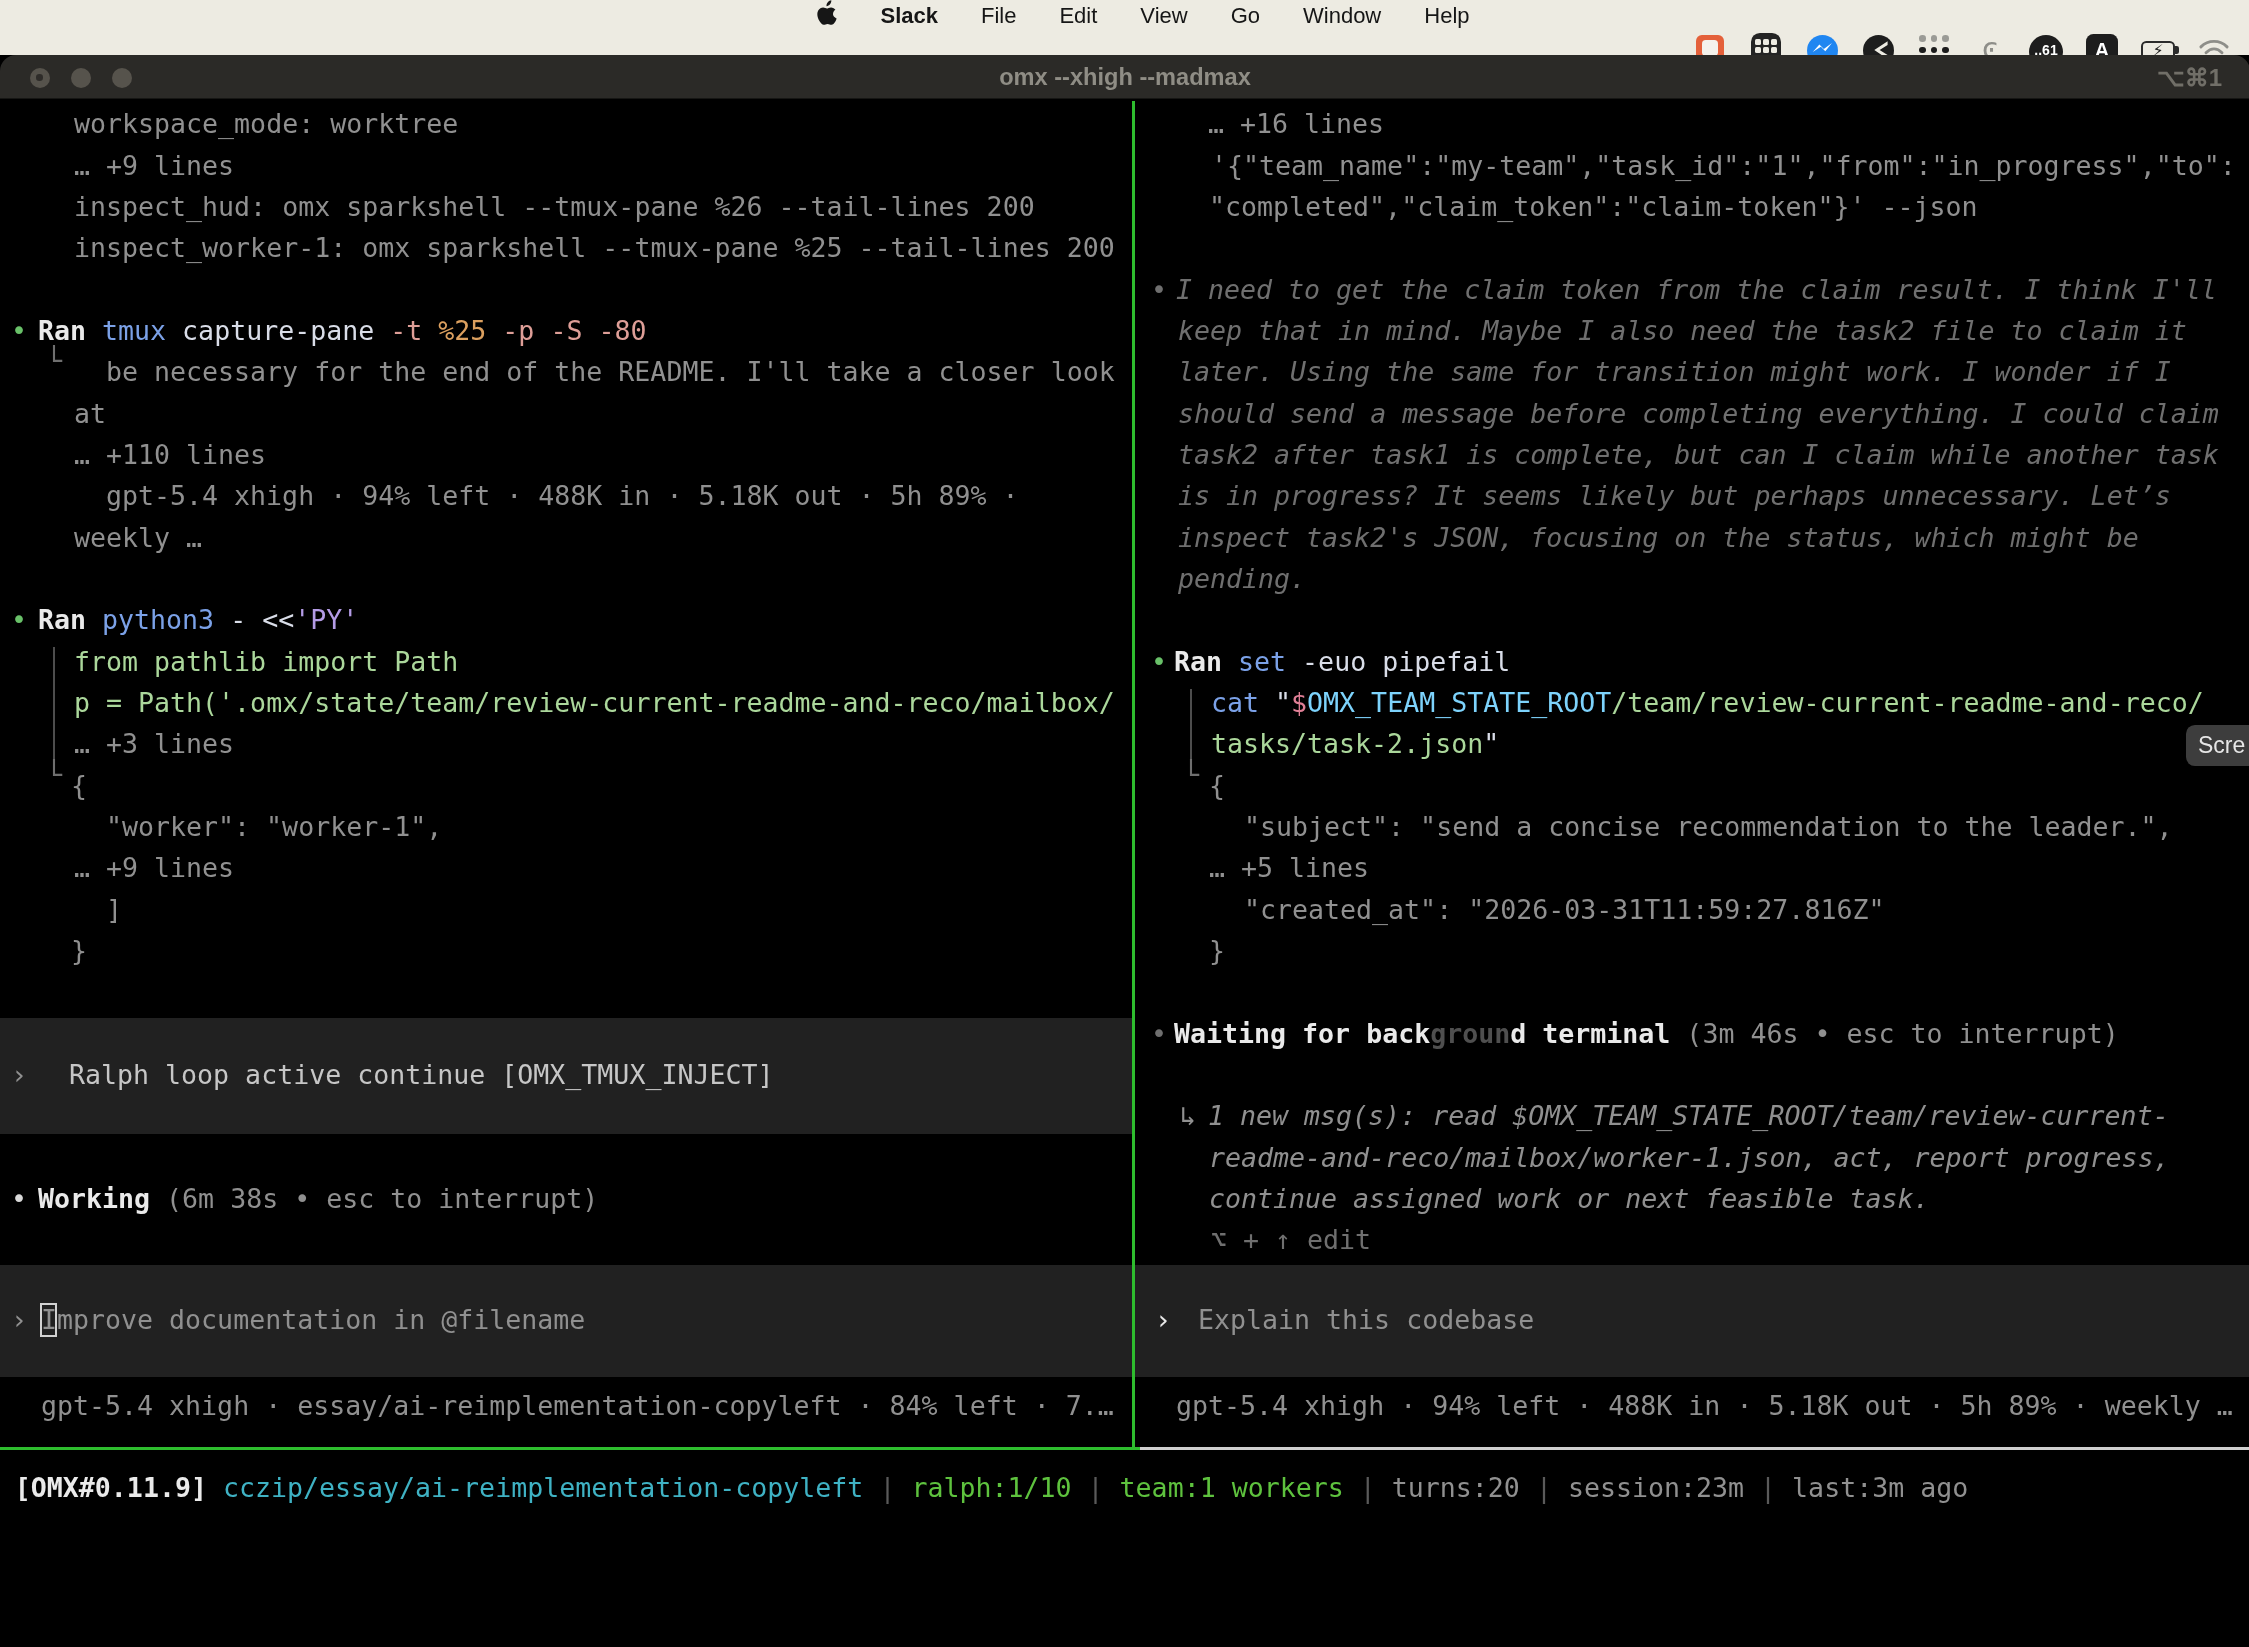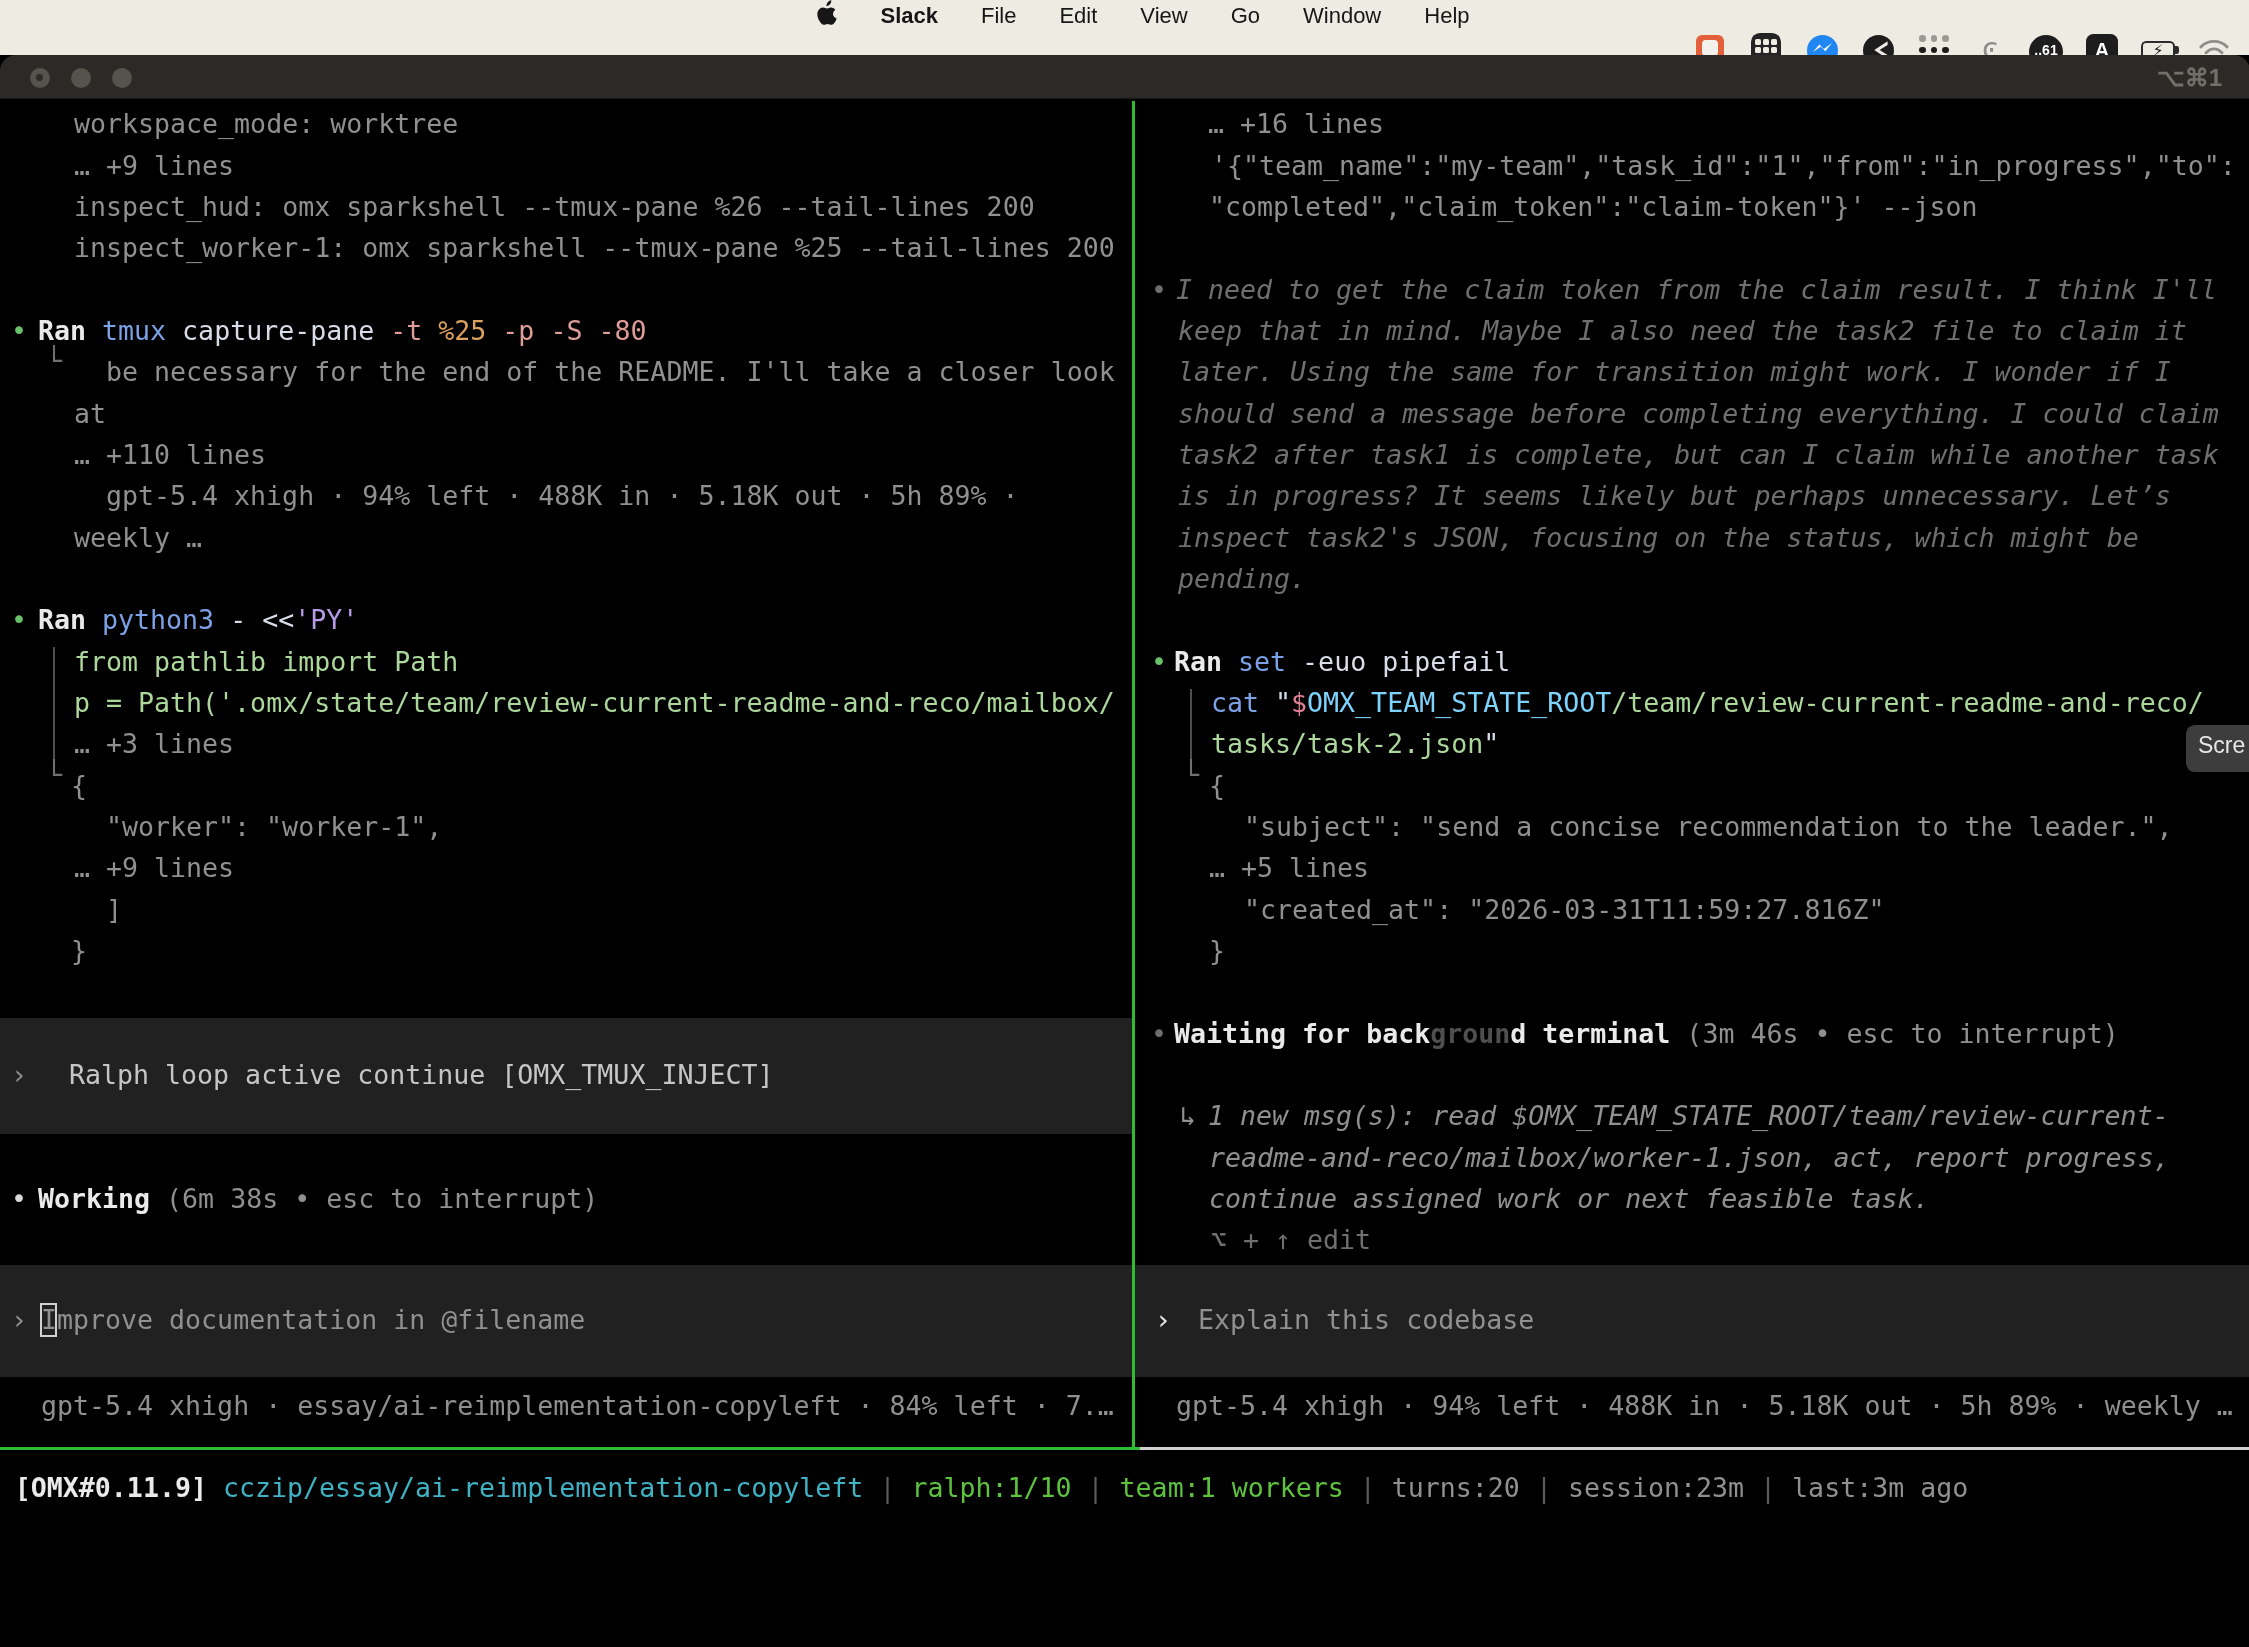--- a/index.html
+++ b/index.html
@@ -82,21 +82,21 @@
   .it { font-style:italic;text-align:right; }
 
   .gutter-v { position:absolute; width:2.2px; background:#4d4d4d; }
   .inputbox { position:absolute; background:#212121; }
   .cursor-block { position:absolute; width:17px; height:34px; border:2.2px solid #d2d2d2; }
 
   .divider-v { position:absolute; left:1132px; top:0; width:3px; height:1349px; background:#2ebd2e; }
   .hline-green { position:absolute; left:0; top:1346px; width:1140px; height:3px; background:#2ebd2e; }
   .hline-gray  { position:absolute; left:1140px; top:1346px; width:1109px; height:3px; background:#cfcfcf; }
 
-  .tooltip { position:absolute; left:2186px; top:624px; width:64px; height:47px;
+  .tooltip { position:absolute; left:2186px; top:624px; width:64px; height:41px;
     background:#3d3d3d; border-radius:8.9px 0 0 8.9px; color:#e6e6e6;
     font-family:"Liberation Sans", sans-serif; font-size:23px; line-height:41px; padding-left:12px;
     white-space:pre; }
 
   
   .t-cyan { color:#3fb2c4; } .t-hgreen { color:#5ec23e; } .t-sep { color:#5a5a5a; }
   .tmuxbar { position:absolute; left:0; top:1490px; width:2250px; height:41px; background:#58b43c;
     color:#0b0b0b; font-size:25px; line-height:41px; }
   .tmuxbar .tb-left { position:absolute; left:5.9px; white-space:pre; }
   .tmuxbar .tb-right { position:absolute; right:0px; white-space:pre; }
@@ -183,20 +183,21 @@
         </svg>
     </div>
   </div>
 </div>
 
 <div class="window">
   <div class="titlebar">
     <span class="tl c1"></span>
     <span class="tl c2"></span>
     <span class="tl c3"></span>
+    <div class="win-title">omx --xhigh --madmax</div>
     <div class="win-shortcut">⌥⌘1</div>
   </div>
 
   <div class="terminal">
 
     <div>
       <div class="ln t-gray" style="top:2.2px;left:74px">workspace_mode: worktree</div>
       <div class="ln t-gray" style="top:44px;left:74px">… +9 lines</div>
       <div class="ln t-gray" style="top:85px;left:74px">inspect_hud: omx sparkshell --tmux-pane %26 --tail-lines 200</div>
       <div class="ln t-gray" style="top:126px;left:74px">inspect_worker-1: omx sparkshell --tmux-pane %25 --tail-lines 200</div>

